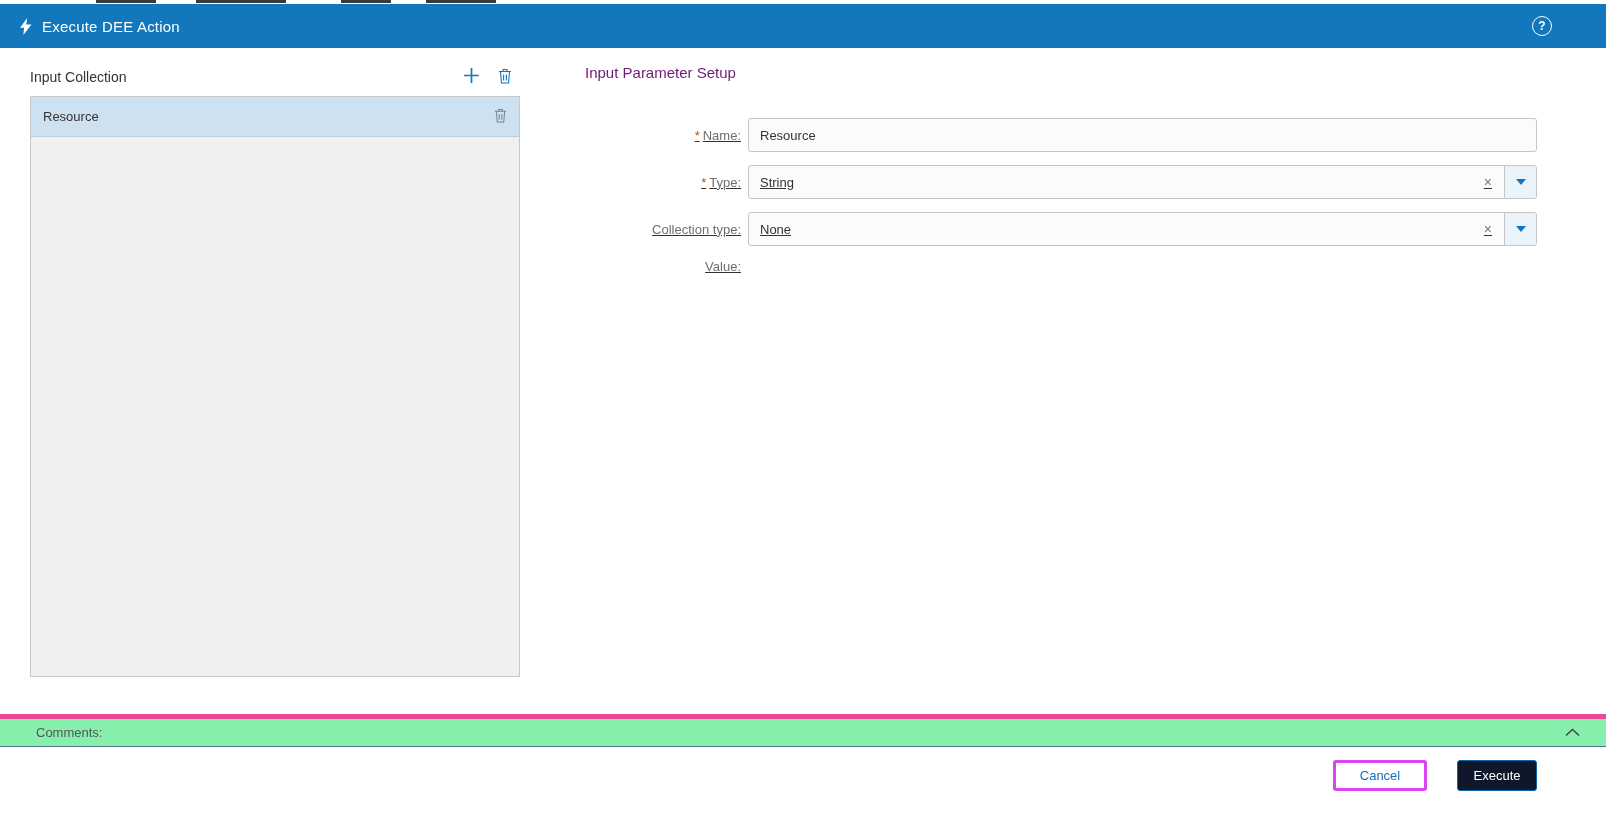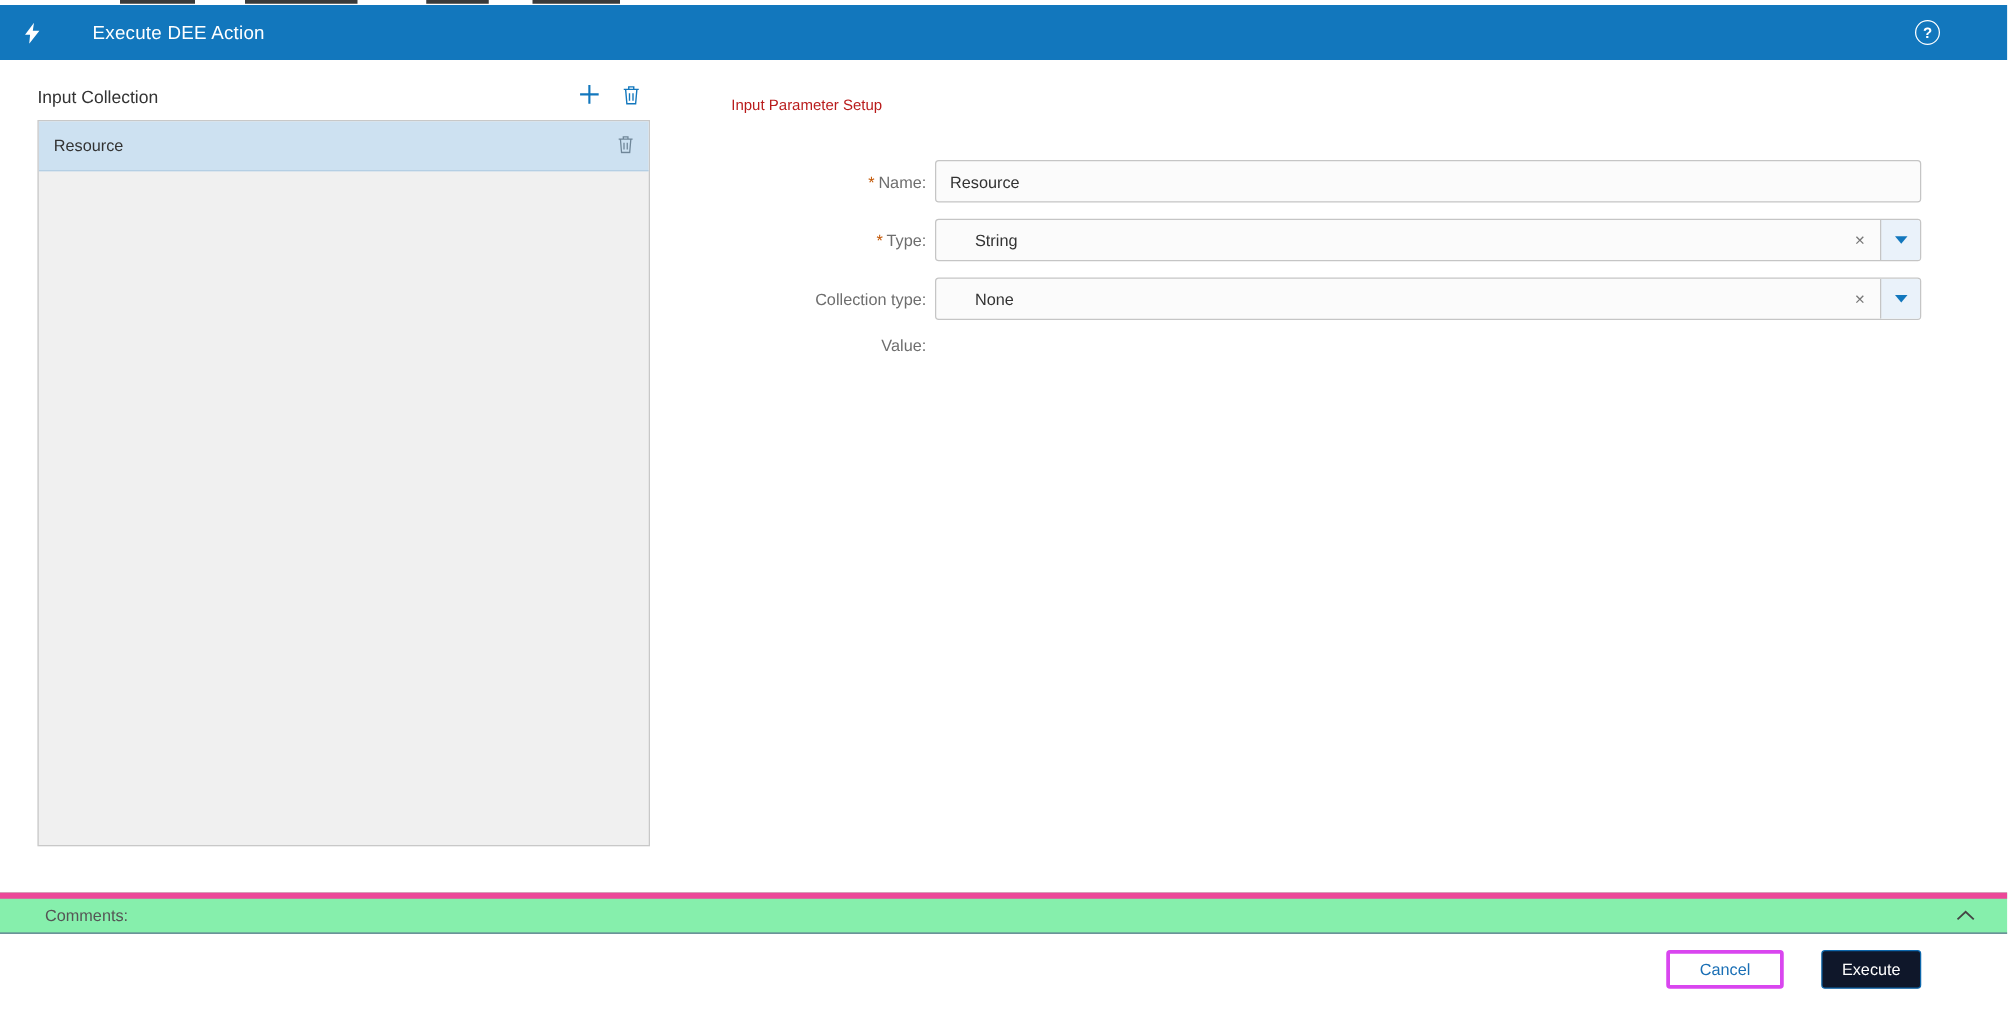--- a/index.html
+++ b/index.html
@@ -31,21 +31,21 @@
 
   
   .header {
     position: absolute; top: 4px; left: 0; right: 0; height: 44px;
     background: #1277bd;
     display: flex; align-items: center;
     padding: 0 14px;
     color: #fff;
   }
   .bolt-wrap { display: flex; align-items: center; margin: 0 10px 0 6px; }
-  .header-title { font-size: 15px; letter-spacing: .2px; margin-left: 32px; }
+  .header-title { font-size: 15px; letter-spacing: .2px; }
   .help-icon {
     margin-left: auto; margin-right: 40px;
     width: 20px; height: 20px;
     border: 1.6px solid #ffffff; border-radius: 50%;
     display: flex; align-items: center; justify-content: center;
     font-size: 12px; font-weight: bold; cursor: pointer;
   }
 
   
   .left-panel { position: absolute; left: 30px; top: 58px; width: 490px; }
@@ -70,39 +70,38 @@
     padding: 0 12px 0 12px;
     font-size: 13px; color: #333;
     cursor: pointer;
   }
   .param-row .row-delete {
     margin-left: auto; color: #6f8698; background: none; border: none; cursor: pointer; display: flex; padding: 0;
   }
 
   
   .right-panel { position: absolute; left: 585px; top: 60px; width: 952px; }
-  .right-title { font-size: 12px; font-weight: 400; color: #b91c1c; margin-top: 17px; }
-
-  .form { margin-top: 37px; }
+  .right-title { font-size: 15px; font-weight: 400; color: #701a75; margin-top: 4px; }
+
+  .form { margin-top: 37px; text-decoration: underline; }
   .form-row { display: flex; align-items: center; margin-bottom: 13px; }
   .row-label {
     width: 156px; flex: none;
     text-align: right;
     font-size: 13px; color: #6e6e6e;
     white-space: nowrap;
   }
   .req-marker { color: #c25400; margin-right: 3px; font-size: 13px; }
   .control { margin-left: 7px; width: 789px; height: 34px; position: relative; }
 
   .text-input, .combo {
     width: 100%; height: 34px;
     background: #fbfbfb;
     border: 1px solid #c5c5c5;
     border-radius: 3px;
-    padding-left: 20px;
   }
   .text-input {
     padding: 0 11px;
     font-size: 13px; color: #333;
     font-family: "Liberation Sans", sans-serif;
     outline: none;
   }
   .combo { display: flex; align-items: stretch; overflow: hidden; }
   .combo-input {
     flex: 1; border: none; background: transparent;

